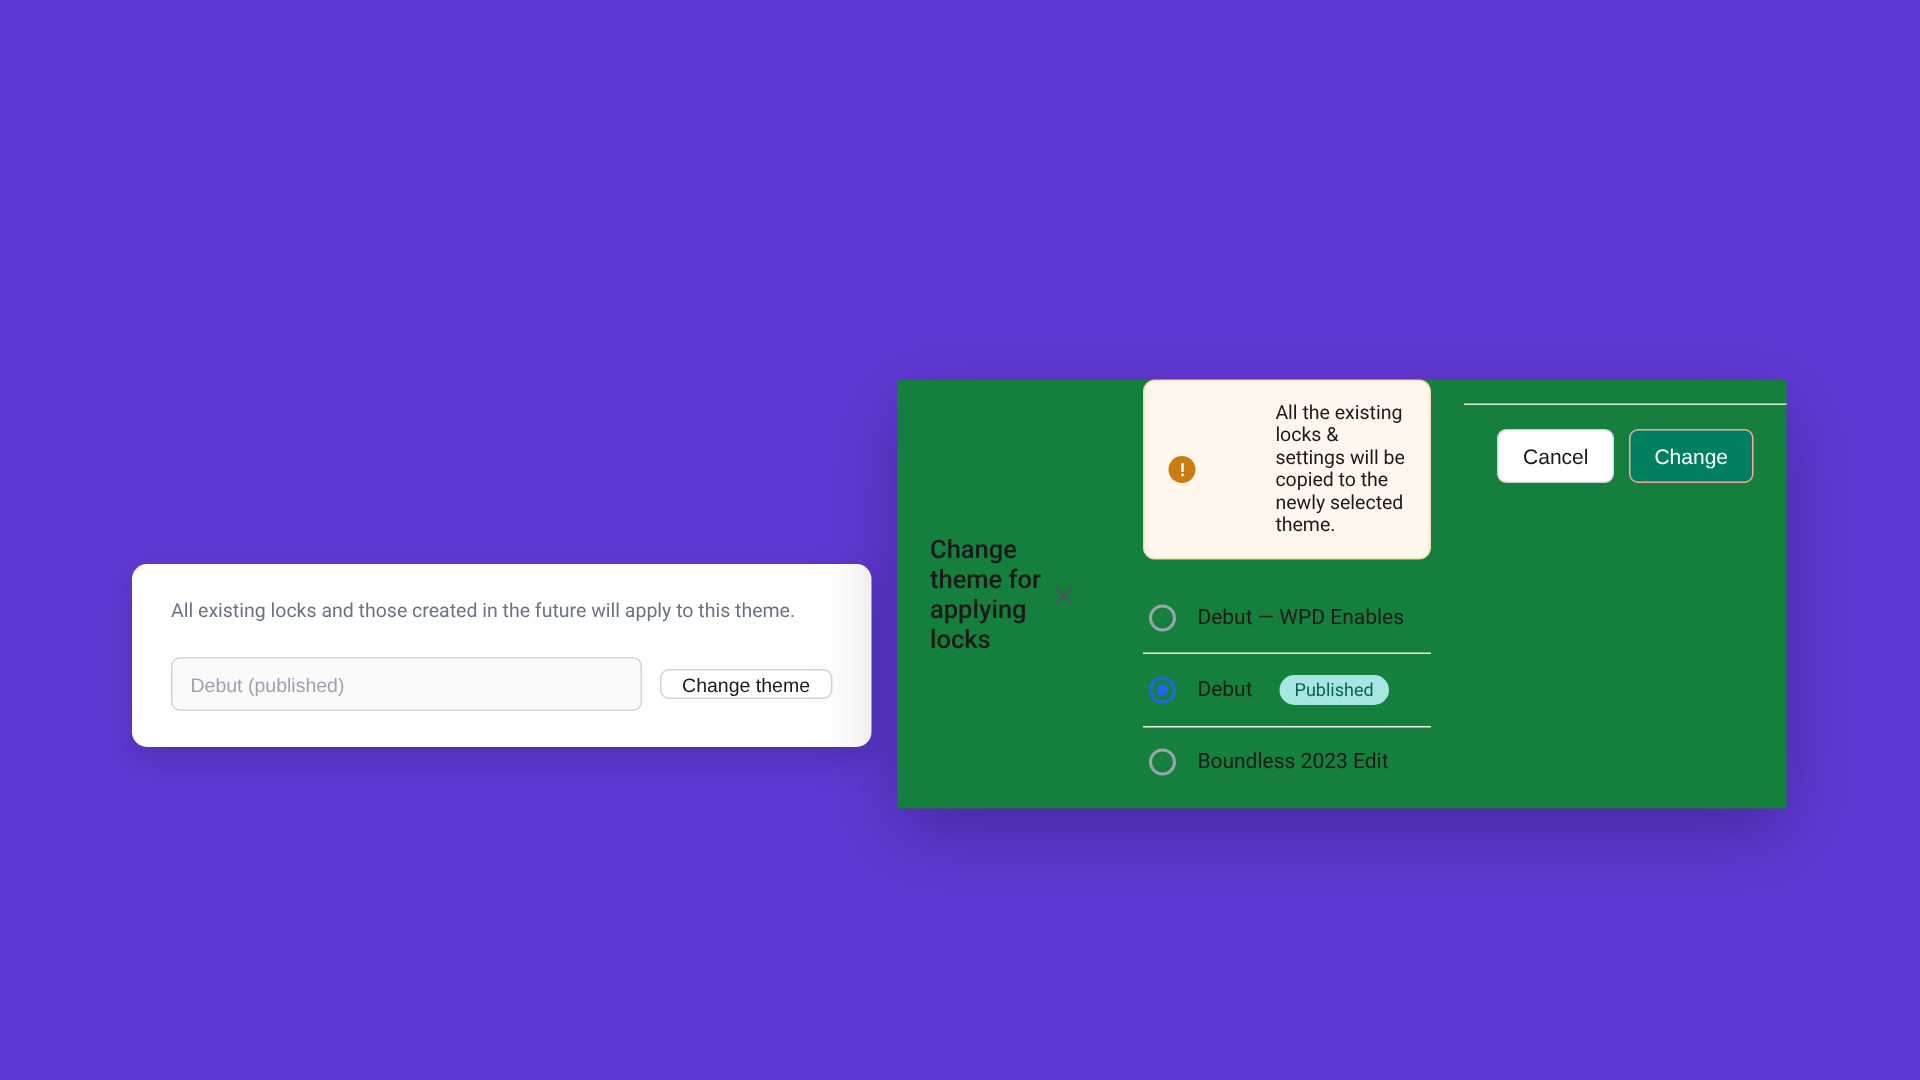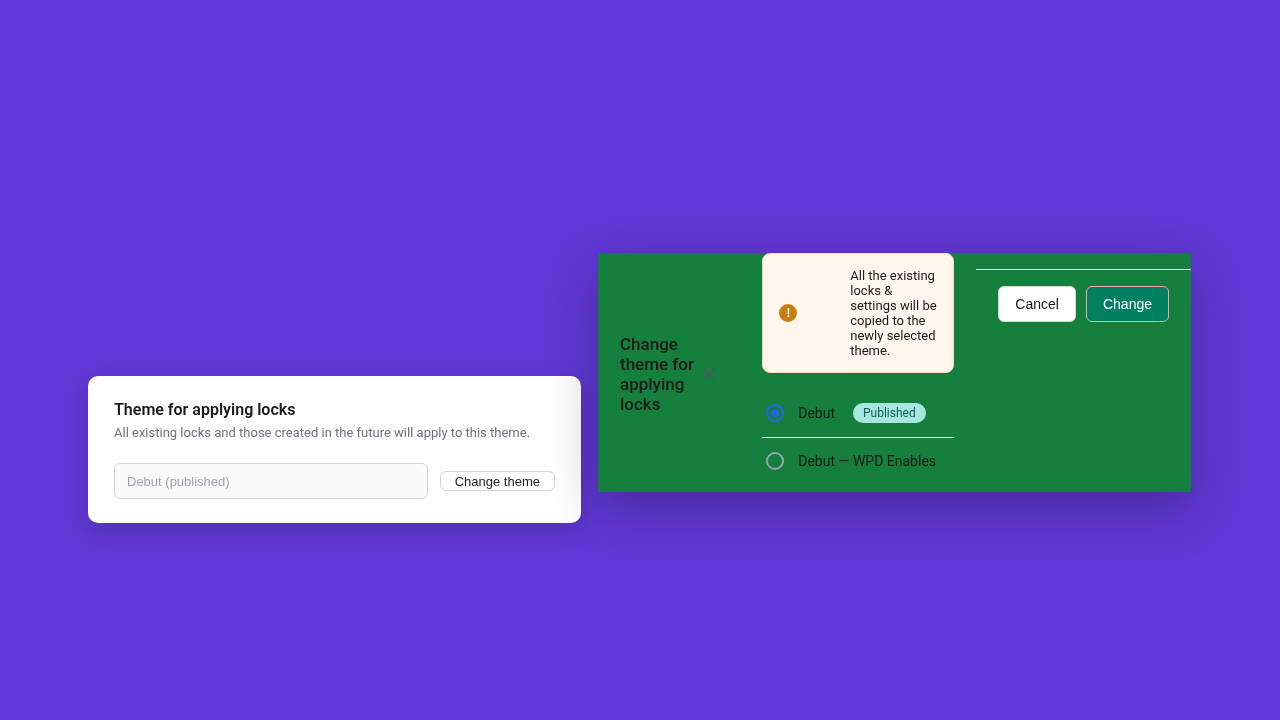--- a/index.html
+++ b/index.html
@@ -213,21 +213,20 @@
       font-weight: 500;
     }
   </style>
 </head>
 <body>
 
 <div class="headline">
 </div>
 
 <div class="card-small">
-  <div class="card-small-title">Theme for applying locks</div>
   <div class="card-small-desc">All existing locks and those created in the future will apply to this theme.</div>
   <div class="card-small-row">
     <input class="theme-input" type="text" readonly="" value="Debut (published)" style="">
     <button class="change-theme-btn">Change theme</button>
   </div>
 </div>
 
 <div class="modal">
   <div class="modal-header">
     <div class="modal-title">Change theme for applying locks</div>
@@ -238,27 +237,31 @@
       </svg>
     </div>
   </div>
   <div class="modal-body">
     <div class="info-banner">
       <div class="info-icon">!</div>
       <div class="info-text">All the existing locks &amp; settings will be copied to the newly selected theme.</div>
     </div>
     <div class="theme-list">
       <div class="theme-option">
+        <div class="radio"></div>
+        <span class="theme-label">Debut — WPD Enables</span>
+      </div>
+      <div class="theme-option">
         <div class="radio selected"></div>
         <span class="theme-label">Debut</span>
         <span class="badge">Published</span>
       </div>
       <div class="theme-option">
         <div class="radio"></div>
-        <span class="theme-label">Debut — WPD Enables</span>
+        <span class="theme-label">Boundless 2023 Edit</span>
       </div>
     </div>
   </div>
   <div class="modal-footer">
     <button class="btn btn-secondary">Cancel</button>
     <button class="btn btn-primary">Change</button>
   </div>
 </div>
 
 </body></html>

